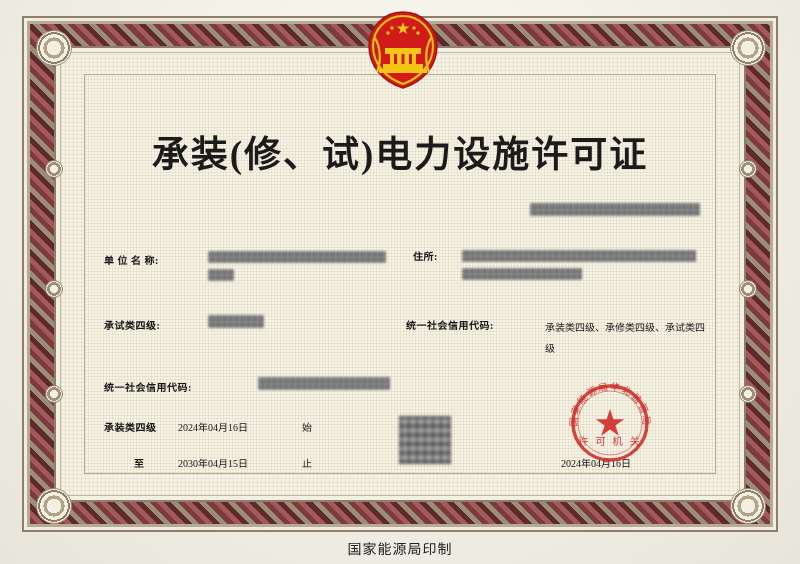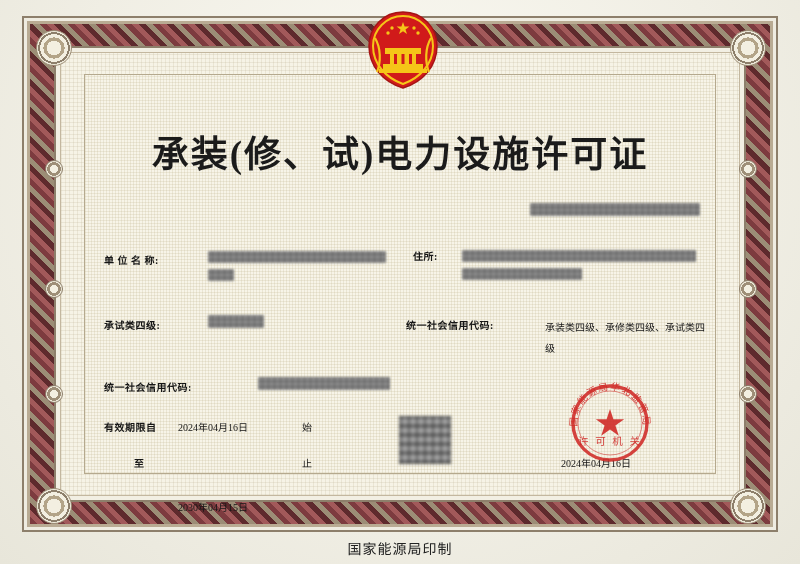--- a/index.html
+++ b/index.html
@@ -183,21 +183,21 @@
 
   .row-credit-label { left: 104px; top: 379px; }
   .row-credit-value { left: 258px; top: 377px; }
   .row-credit-value .redact { width: 132px; height: 13px; }
 
   .row-valid-label  { left: 104px; top: 419px; }
   .row-valid-date   { left: 178px; top: 419px; }
   .row-valid-start  { left: 302px; top: 419px; }
 
   .row-end-label    { left: 134px; top: 455px; }
-  .row-end-date     { left: 178px; top: 455px; margin-top: 44px; }
+  .row-end-date     { left: 178px; top: 455px; }
   .row-end-stop     { left: 302px; top: 455px; }
 
   .issue-date       { left: 561px; top: 455px; }
 
   
   .qr-block {
     position: absolute;
     left: 399px; top: 416px;
     width: 52px; height: 48px;
     background:
@@ -298,21 +298,21 @@
   </div>
 
   <div class="field label row-class-label">统一社会信用代码:</div>
   <div class="field label row-credit-label">统一社会信用代码:</div>
 
   <div class="field row-class-value">承装类四级、承修类四级、承试类四级</div>
   <div class="field row-credit-value">
     <span class="redact"></span>
   </div>
 
-  <div class="field label row-valid-label">有效期限自</div>
+  <div class="field label row-valid-label">承装类四级</div>
   <div class="field row-valid-date">2024年04月16日</div>
   <div class="field row-valid-start">始</div>
 
   <div class="field label row-end-label">至</div>
   <div class="field row-end-date">2030年04月15日</div>
   <div class="field row-end-stop">止</div>
 
   <div class="qr-block"></div>
 
   <div class="field issue-date">2024年04月16日</div>

